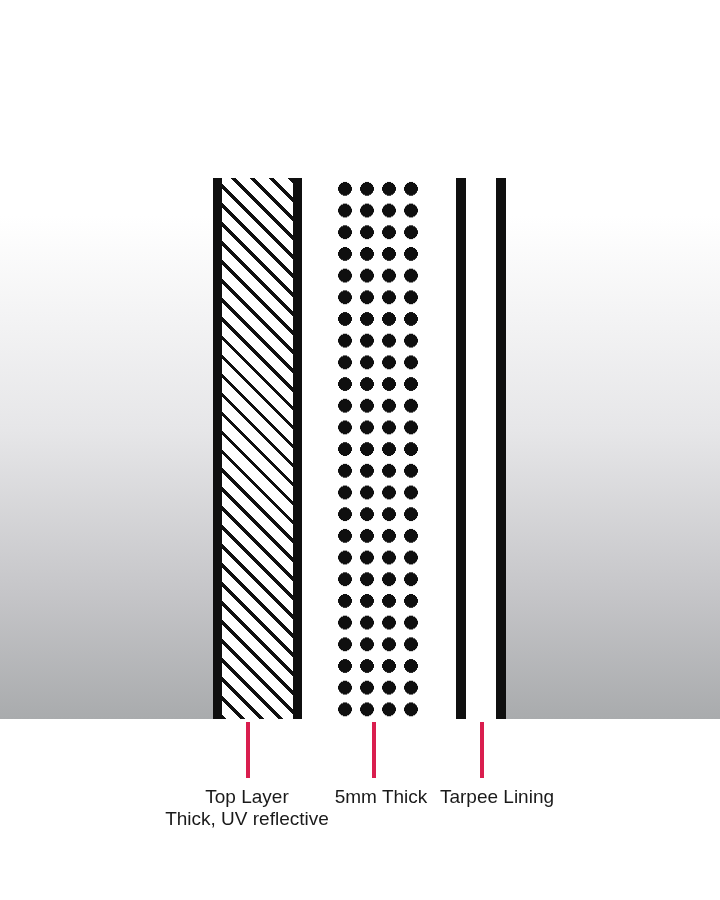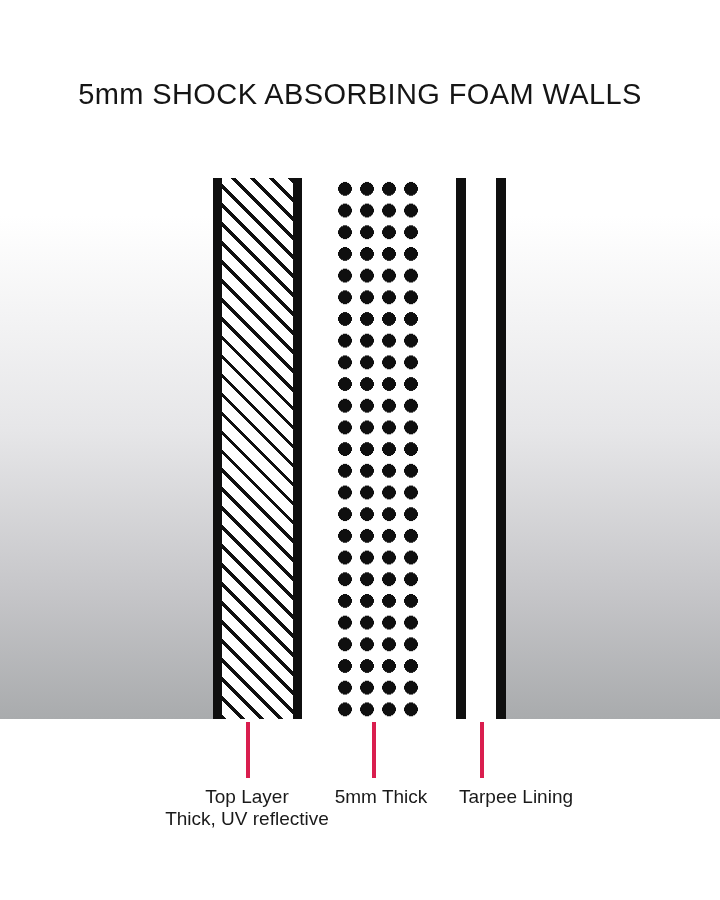--- a/index.html
+++ b/index.html
@@ -100,30 +100,29 @@
     position: absolute;
     top: 786px;
     font-size: 19px;
     line-height: 22px;
     text-align: center;
     color: #1a1a1a;
     font-weight: 400;
   }
   .label-1 { left: 122px; width: 250px; }
   .label-2 { left: 306px; width: 150px; }
-  .label-3 { left: 436px; width: 160px; }
+  .label-3 { left: 417px; width: 160px; }
 </style>
 </head>
 <body>
 
 <div class="page">
 
   <div class="bg"></div>
 
-  <div class="title">5mm SHOCK ABSORBING FOAM WALLS</div>
 
   <div class="panel"></div>
 
   <div class="hatch-band">
     <div class="hatch-fill"></div>
   </div>
 
   <div class="dots-band"></div>
 
   <div class="lining-bar bar-a"></div>

